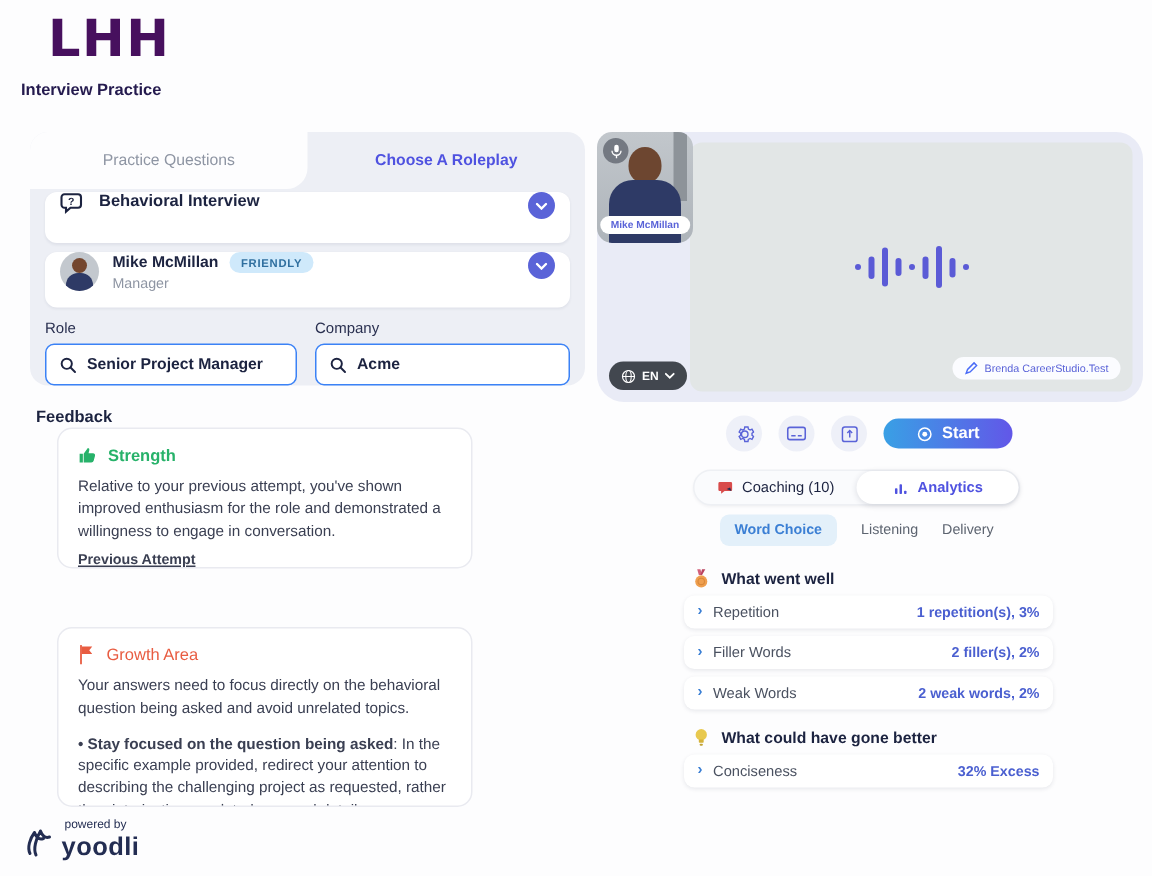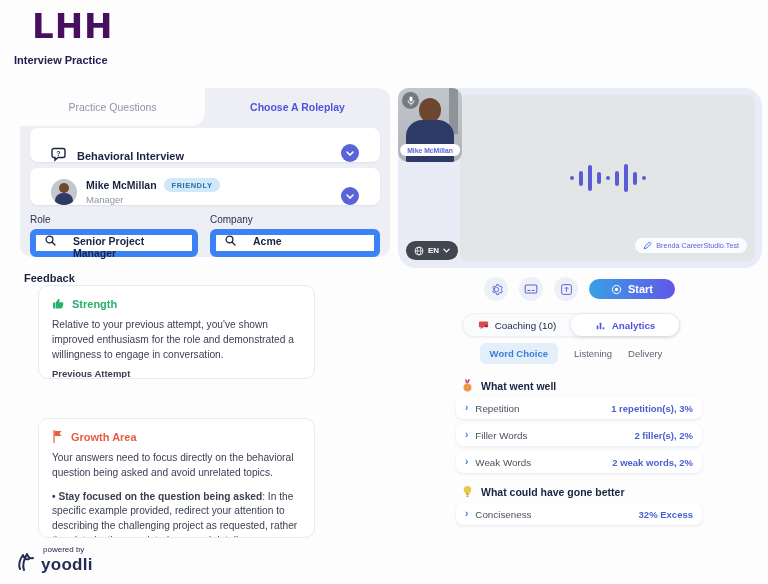--- a/index.html
+++ b/index.html
@@ -8,49 +8,49 @@
 
   
   .logo { position:absolute; left:32px; top:6px; font-size:34px; font-weight:800; color:#47105e; letter-spacing:1px; font-family:"DejaVu Sans", sans-serif; }
   .page-title { position:absolute; left:14px; top:54px; font-size:11px; font-weight:bold; color:#241a4e; }
 
   
   .left-panel { position:absolute; left:20px; top:88px; width:370px; height:169px; background:#edeff5; border-radius:12px; }
   .tab-white { position:absolute; left:0; top:0; width:185px; height:38px; background:#fdfdfe; border-radius:12px 0 14px 0; display:flex; align-items:center; justify-content:center; font-size:10.5px; color:#8e95a3; }
   .tab-active { position:absolute; left:185px; top:0; width:185px; height:38px; display:flex; align-items:center; justify-content:center; font-size:10.5px; font-weight:bold; color:#4f52e0; }
   .lp-content { position:absolute; left:10px; top:40px; width:350px; }
-  .row-card { background:#fff; border-radius:8px; box-shadow:0 1px 2px rgba(30,36,66,.07); display:flex; align-items:flex-end; padding:0 21px; }
+  .row-card { background:#fff; border-radius:8px; box-shadow:0 1px 2px rgba(30,36,66,.07); display:flex; align-items:flex-start; padding:0 10px; }
   .behavioral { height:34px; gap:9px; }
   .behavioral .lbl { font-size:11px; font-weight:bold; color:#1c2340; flex:1; }
   .persona { height:37px; gap:9px; margin-top:6px; }
   .chev-circle { width:18px; height:18px; border-radius:50%; background:#5a63d8; display:flex; align-items:center; justify-content:center; flex-shrink:0; }
   .avatar-sm { width:26px; height:26px; border-radius:50%; background:#c3c8ce; position:relative; overflow:hidden; flex-shrink:0; }
   .avatar-sm .head { position:absolute; left:8px; top:4px; width:10px; height:10px; border-radius:50%; background:#74462e; }
   .avatar-sm .body { position:absolute; left:4px; top:14px; width:18px; height:14px; border-radius:8px 8px 0 0; background:#2e3a66; }
   .persona-meta { flex:1; }
   .persona-line1 { display:flex; align-items:center; gap:7px; }
   .persona-name { font-size:10.5px; font-weight:bold; color:#1c2340; }
   .badge { background:#cfe9fb; color:#2f6f9f; font-size:7.5px; font-weight:bold; letter-spacing:.5px; padding:2.5px 8px; border-radius:9px; }
   .persona-sub { font-size:9.5px; color:#8e95a3; margin-top:2px; }
   .fields { display:flex; gap:12px; margin-top:9px; }
   .field { }
   .field-label { font-size:10px; color:#2a3050; margin-bottom:4px; }
-  .field-input { background:#fff; border:6px solid #3b82f6; border-radius:6px; height:28px; display:flex; gap:17px; padding:0 9px; font-size:10.5px; font-weight:bold; color:#1c2340; }
+  .field-input { background:#fff; border:1px solid #3b82f6; border-radius:6px; height:28px; display:flex; align-items:center; gap:7px; padding:0 9px; font-size:10.5px; font-weight:bold; color:#1c2340; }
   .field-role .field-input { width:168px; }
   .field-company .field-input { width:170px; }
 
   
   .feedback-heading { position:absolute; left:24px; top:272px; font-size:11px; font-weight:bold; color:#1c2340; }
   .fb-card { position:absolute; left:38px; width:277px; background:#fff; border:1px solid #e9eaf0; border-radius:10px; overflow:hidden; }
   .strength-card { top:285px; height:94px; }
   .growth-card { top:418px; height:120px; }
   .fb-pad { padding:11px 13px 0 13px; }
   .fb-title-row { display:flex; align-items:center; gap:7px; margin-bottom:8px; }
   .fb-title-strength { font-size:11px; font-weight:bold; color:#27b26a; }
-  .fb-title-growth { font-size:11px; font-weight:bold; color:#e85c41; }
+  .fb-title-growth { font-size:11px; font-weight:normal; color:#e85c41; }
   .fb-body { font-size:10.2px; color:#3a3f52; line-height:1.45; }
   .fb-link { display:inline-block; margin-top:6px; font-size:9.5px; font-weight:bold; color:#3a3f52; text-decoration:underline; cursor:pointer; }
   .fb-footer { border-top:1px solid #eef0f4; margin-top:9px; height:25px; display:flex; align-items:center; justify-content:center; gap:5px; background:#fcfcfd; }
   .see-more { font-size:10px; color:#5a63d8; }
   .fb-bullet { margin-top:9px; }
   .bold { font-weight:bold; }
 
   
   .yoodli { position:absolute; left:16px; top:546px; display:flex; align-items:flex-end; gap:5px; }
   .yoodli-text { line-height:1; }

